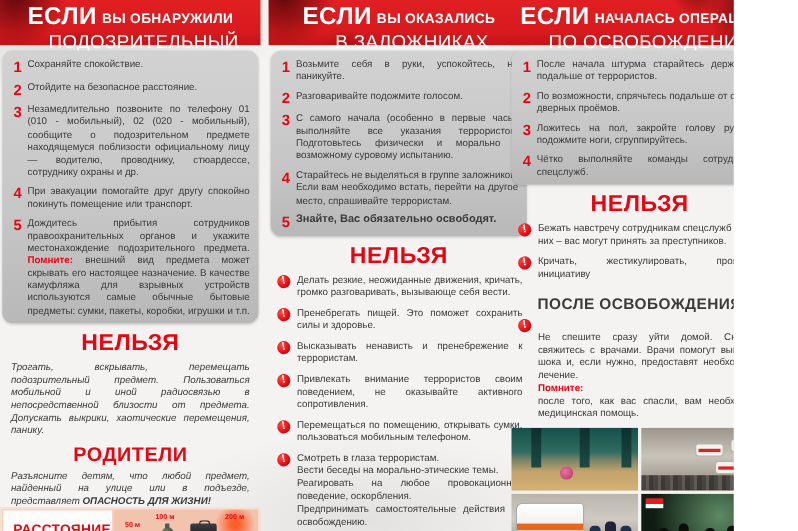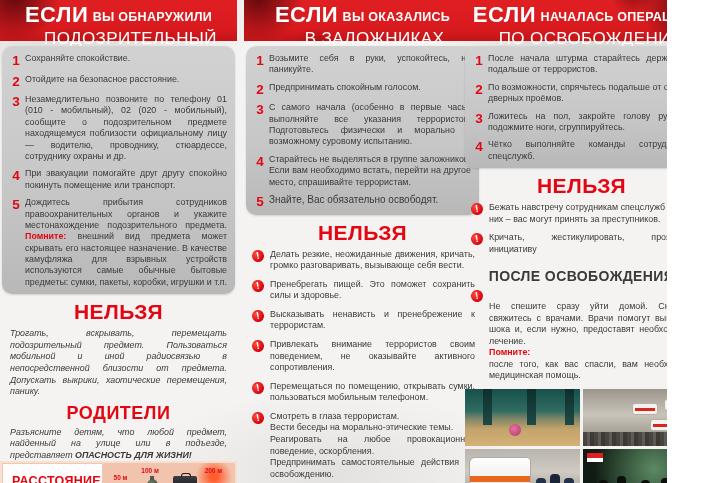--- a/index.html
+++ b/index.html
@@ -40,21 +40,21 @@
   
   .panel {
     margin: 5px 2px 0 2px; border-radius: 10px; padding: 7px 8px 6px 5px;
     background: linear-gradient(180deg, #d2d2d2 0%, #c6c6c6 60%, #b8b8b8 100%);
     box-shadow: 0 1px 2px rgba(0,0,0,.15);
   }
   .step { display: flex; margin-bottom: 6px; }
   .step:last-child { margin-bottom: 0; }
   .step .n { flex: 0 0 18px; width: 18px; text-align: center; color: #e30613; font-weight: bold; font-size: 13.5px; line-height: 1; padding-top: 1px; }
   .step .t { flex: 1; font-size: 8.9px; color: #3a3a3a; text-align: justify; line-height: 1.28; }
-  .step .t.bold-step { font-weight: normal; font-size: 10px; }
+  .step .t.bold-step { font-weight: bold; font-size: 10px; }
   .note-label { color: #e30613; font-weight: bold; }
 
   .nelzya { color: #e30613; font-weight: bold; font-size: 21px; text-align: center; margin: 6px 0 4px; letter-spacing: .5px; }
   .plain { font-size: 8.9px; color: #3a3a3a; text-align: justify; line-height: 1.3; padding: 0 10px; font-style: italic; }
   .roditeli { color: #e30613; font-weight: bold; font-size: 18px; text-align: center; margin: 5px 0 3px; letter-spacing: .5px; }
   .danger { font-weight: bold; }
 
   .warn-item { display: flex; margin: 0 6px 7px 8px; }
   .warn-icon {
     flex: 0 0 12px; width: 12px; height: 12px; margin: 1px 6px 0 0; border-radius: 50%;
@@ -195,21 +195,21 @@
       <div class="line2">В ЗАЛОЖНИКАХ</div>
     </div>
 
     <div class="panel">
       <div class="step">
         <div class="n">1</div>
         <div class="t">Возьмите себя в руки, успокойтесь, не паникуйте.</div>
       </div>
       <div class="step">
         <div class="n">2</div>
-        <div class="t">Предпринимать спокойным голосом.</div>
+        <div class="t">Разговаривайте подожмите голосом.</div>
       </div>
       <div class="step">
         <div class="n">3</div>
         <div class="t">С самого начала (особенно в первые часы) выполняйте все указания террористов. Подготовьтесь физически и морально к возможному суровому испытанию.</div>
       </div>
       <div class="step">
         <div class="n">4</div>
         <div class="t">Старайтесь не выделяться в группе заложников. Если вам необходимо встать, перейти на другое место, спрашивайте террористам.</div>
       </div>
       <div class="step">

